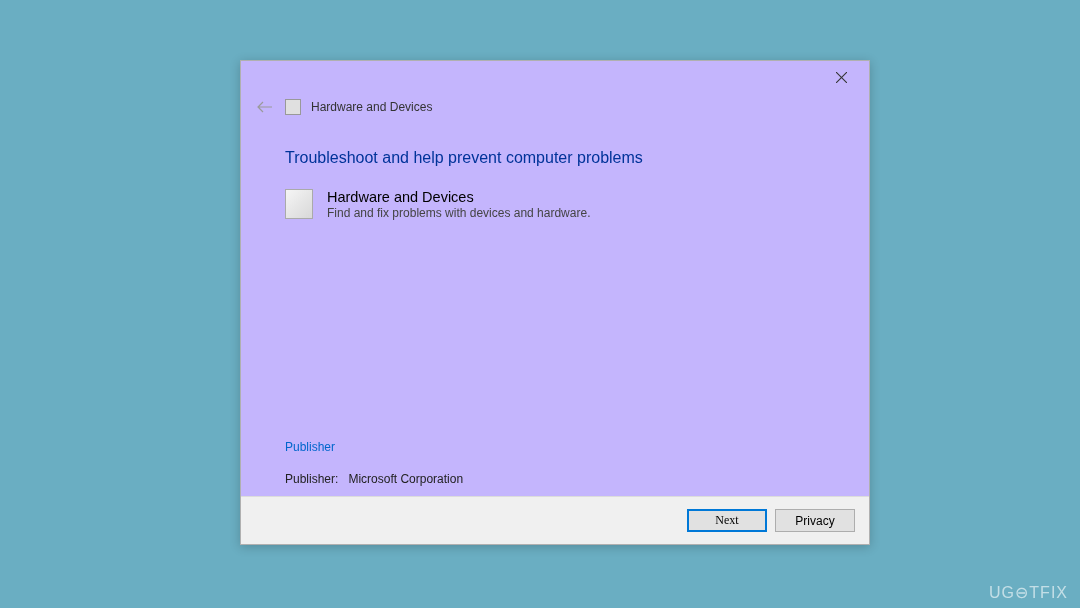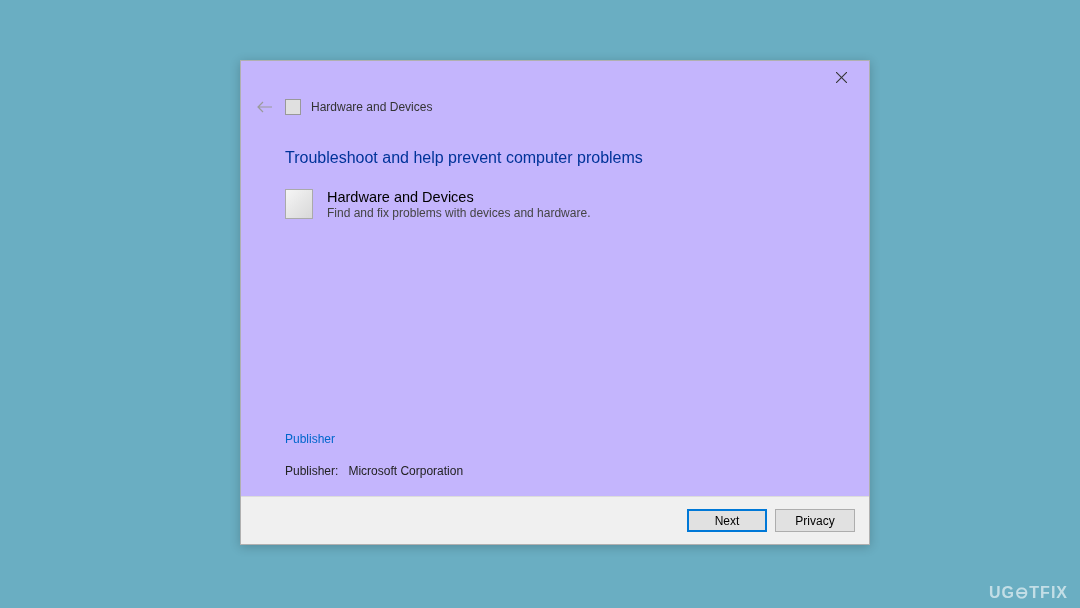--- a/index.html
+++ b/index.html
@@ -109,21 +109,20 @@
     .spacer { flex: 1; }
     .advanced-link {
       font-size: 12px;
       color: #0066cc;
       cursor: pointer;
       margin-bottom: 18px;
     }
     .publisher-row {
       font-size: 12px;
       color: #222;
-      margin-bottom: 8px;
     }
     .privacy-link {
       font-size: 12px;
       color: #0066cc;
       cursor: pointer;
       margin-bottom: 6px;
     }
     .button-bar {
       height: 48px;
       background: #f0f0f0;
@@ -140,30 +139,31 @@
       font-size: 12px;
       font-family: inherit;
       background: #e1e1e1;
       border: 1px solid #adadad;
       cursor: pointer;
       padding: 0 14px;
     }
     .btn.primary {
       border: 2px solid #0078d7;
       background: #e1e1e1;
+      font-family: Liberation Serif, serif;
     }
     .watermark {
       position: absolute;
       right: 12px;
       bottom: 6px;
       font-size: 16px;
       color: #ffffff;
       opacity: 0.6;
       letter-spacing: 1px;
-      font-weight: 700;
+      font-weight: 400;
       font-family: Arial, sans-serif;
     }
   </style>
 </head>
 <body>
 
 <div class="dialog">
   <div class="titlebar">
     <div class="close-btn">
       <svg viewBox="0 0 10 10">

